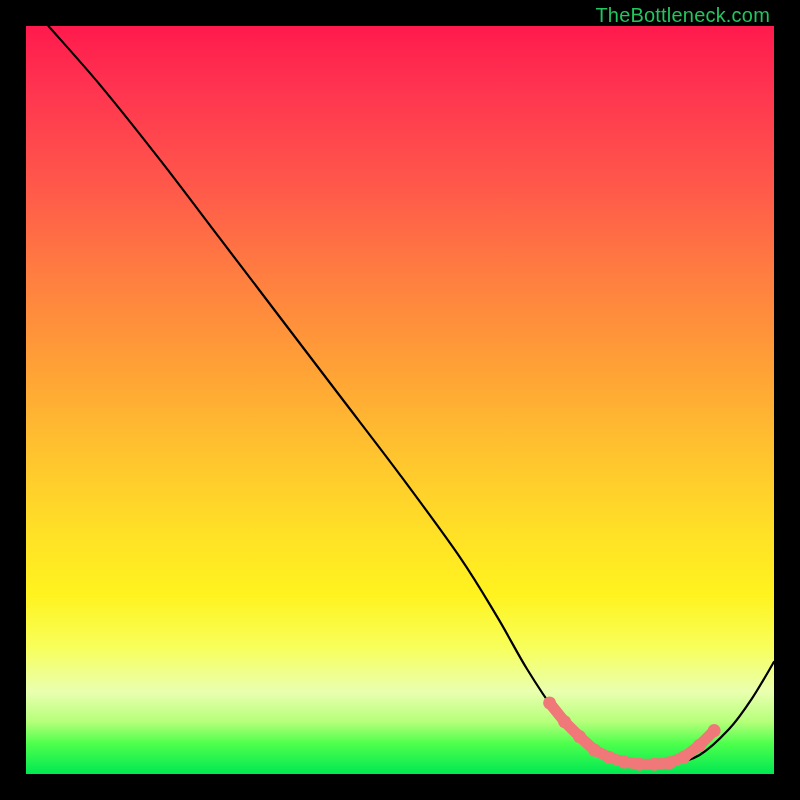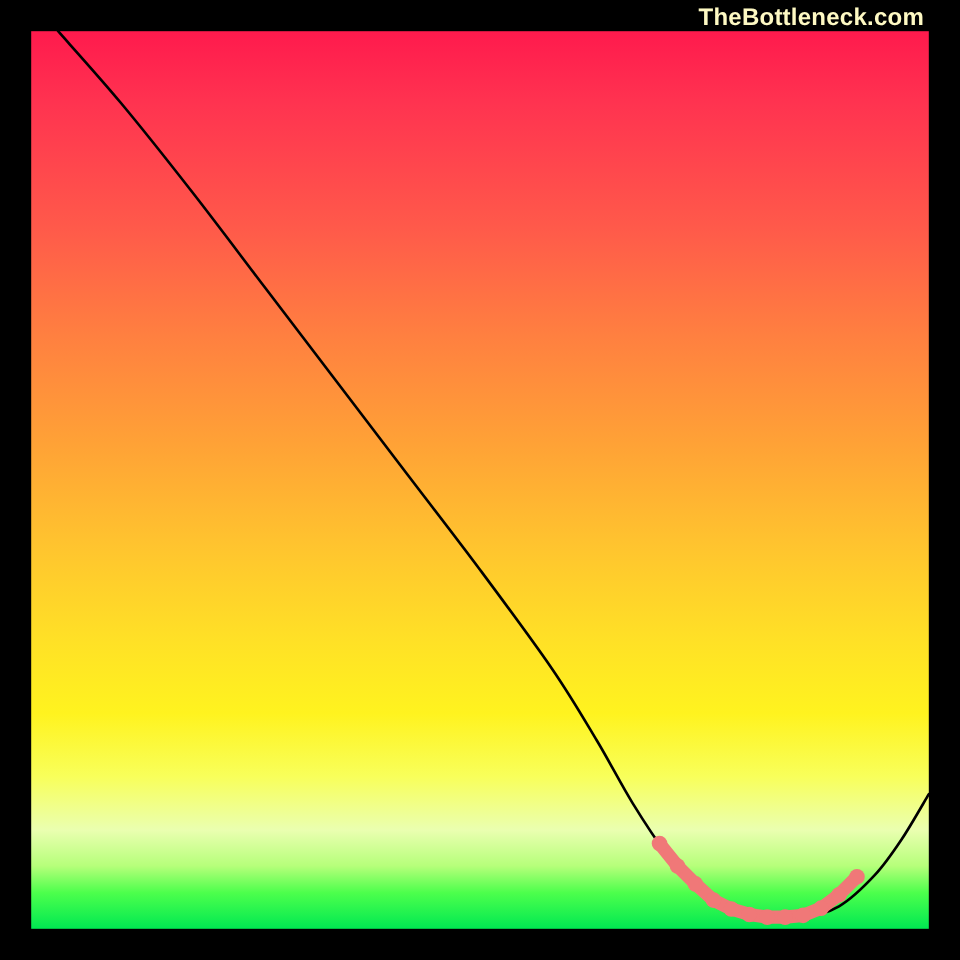--- a/index.html
+++ b/index.html
@@ -40,22 +40,22 @@
       #b6ff7a 93%,
       #4cff4c 96%,
       #00e852 100%
     );
   }
   .attribution {
     position: absolute;
     top: 4px;
     right: 30px;
     font-size: 20px;
-    font-weight: 700;
-    color: #fef9c3;
+    font-weight: 400;
+    color: #22c55e;
     letter-spacing: 0.2px;
   }
   svg.overlay {
     position: absolute;
     left: 26px;
     top: 26px;
     width: 748px;
     height: 748px;
     overflow: visible;
   }

